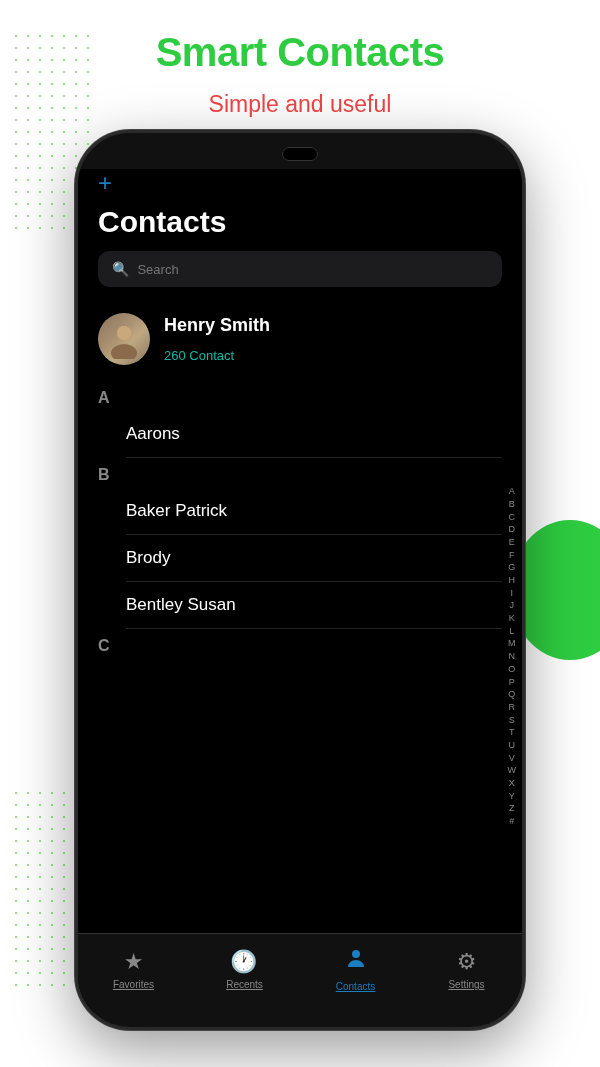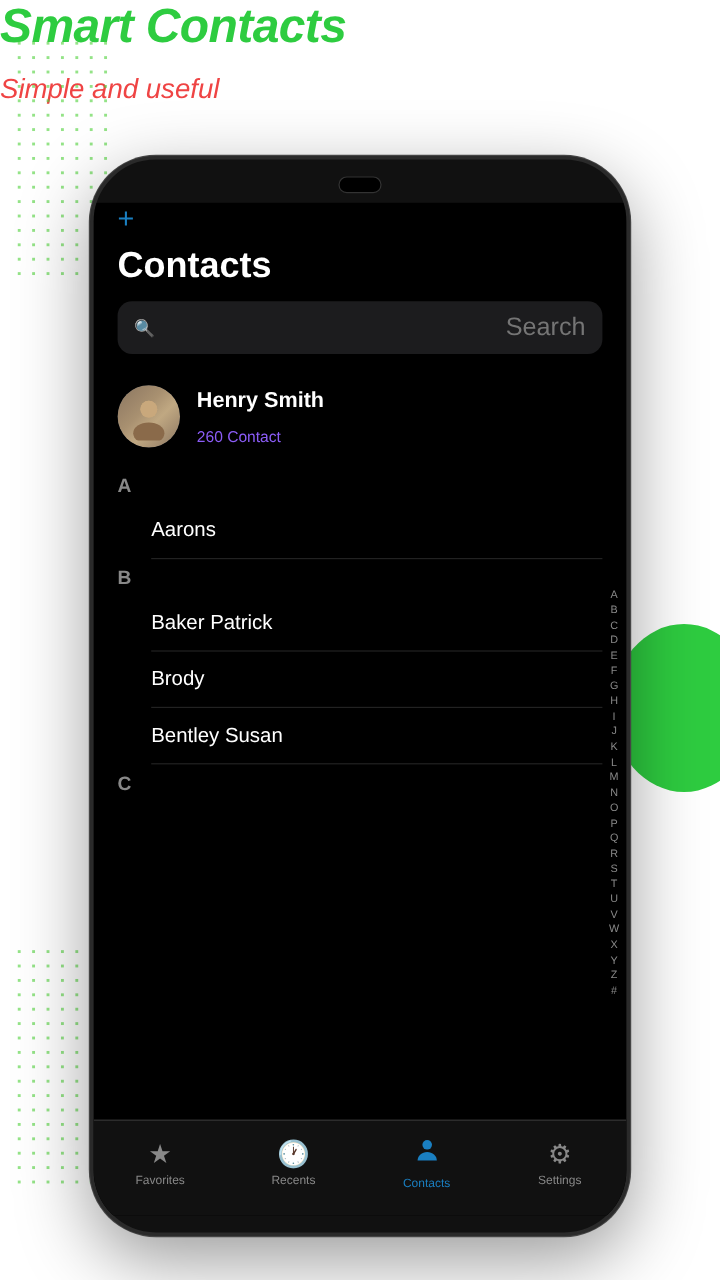--- a/index.html
+++ b/index.html
@@ -43,22 +43,23 @@
       top: 520px;
       width: 120px;
       height: 140px;
       background: #2ecc40;
       border-radius: 50%;
       z-index: 1;
     }
 
     
     .page-header {
+      text-align: center;
+      padding-top: 30px;
       margin-bottom: 20px;
-      font-style: italic;
     }
     .page-title {
       font-size: 40px;
       font-weight: 800;
       color: #2ecc40;
       letter-spacing: -0.5px;
     }
     .page-subtitle {
       font-size: 23px;
       color: #ef4444;
@@ -148,23 +149,22 @@
     }
     .search-icon-wrap {
       color: #888;
       font-size: 14px;
     }
     .search-input {
       background: transparent;
       border: none;
       outline: none;
       color: #888;
-      font-size: 21px;
+      font-size: 13px;
       width: 100%;
-      text-align: right;
     }
 
     
     .profile-card {
       display: flex;
       align-items: center;
       padding: 10px 29px 16px 20px;
       gap: 14px;
     }
     .avatar-circle {
@@ -189,21 +189,21 @@
       font-size: 22px;
     }
     .profile-info {}
     .profile-name {
       font-size: 18px;
       font-weight: 600;
       color: #fff;
     }
     .profile-count {
       font-size: 13px;
-      color: #8b5cf6;
+      color: #14b8a6;
       margin-top: 12px;
     }
 
     
     .contact-list {
       flex: 1;
       overflow-y: auto;
       padding: 0 20px;
       position: relative;
     }
@@ -270,20 +270,21 @@
     .nav-icon {
       font-size: 22px;
       color: #888;
     }
     .nav-icon.active {
       color: #1a7fc1;
     }
     .nav-label {
       font-size: 10px;
       color: #888;
+      text-decoration: underline;
     }
     .nav-label.active {
       color: #1a7fc1;
     }
   </style>
 </head>
 <body>
 
 <div class="dot-grid-tl"></div>
 <div class="dot-grid-bl"></div>

